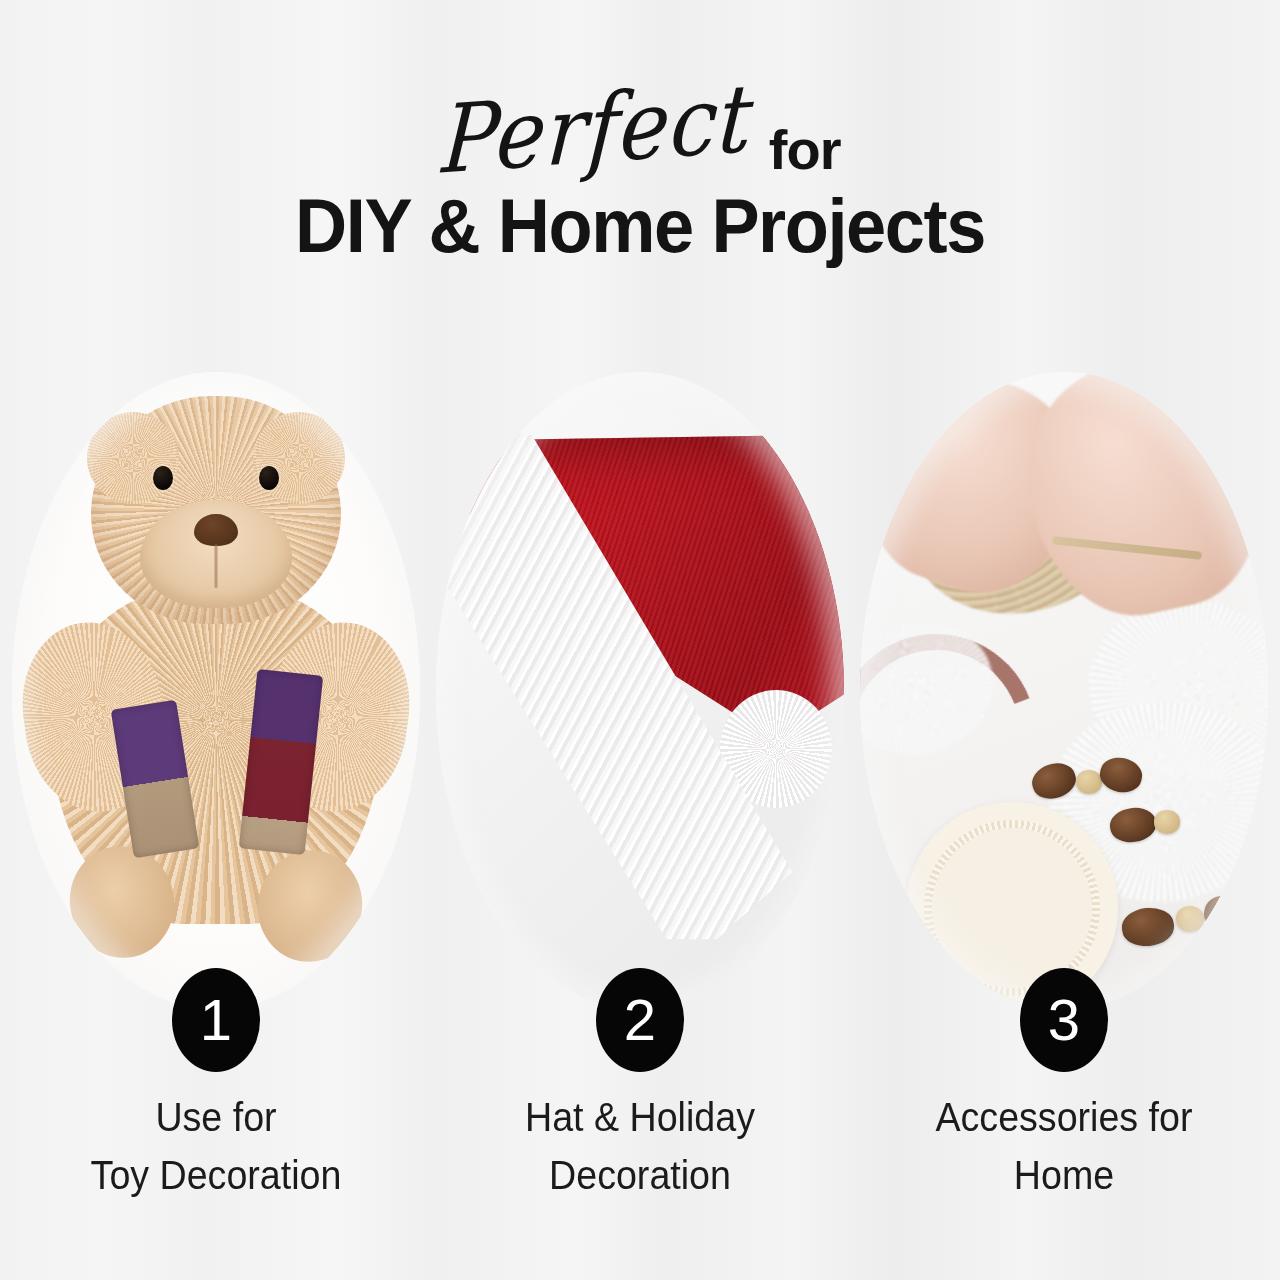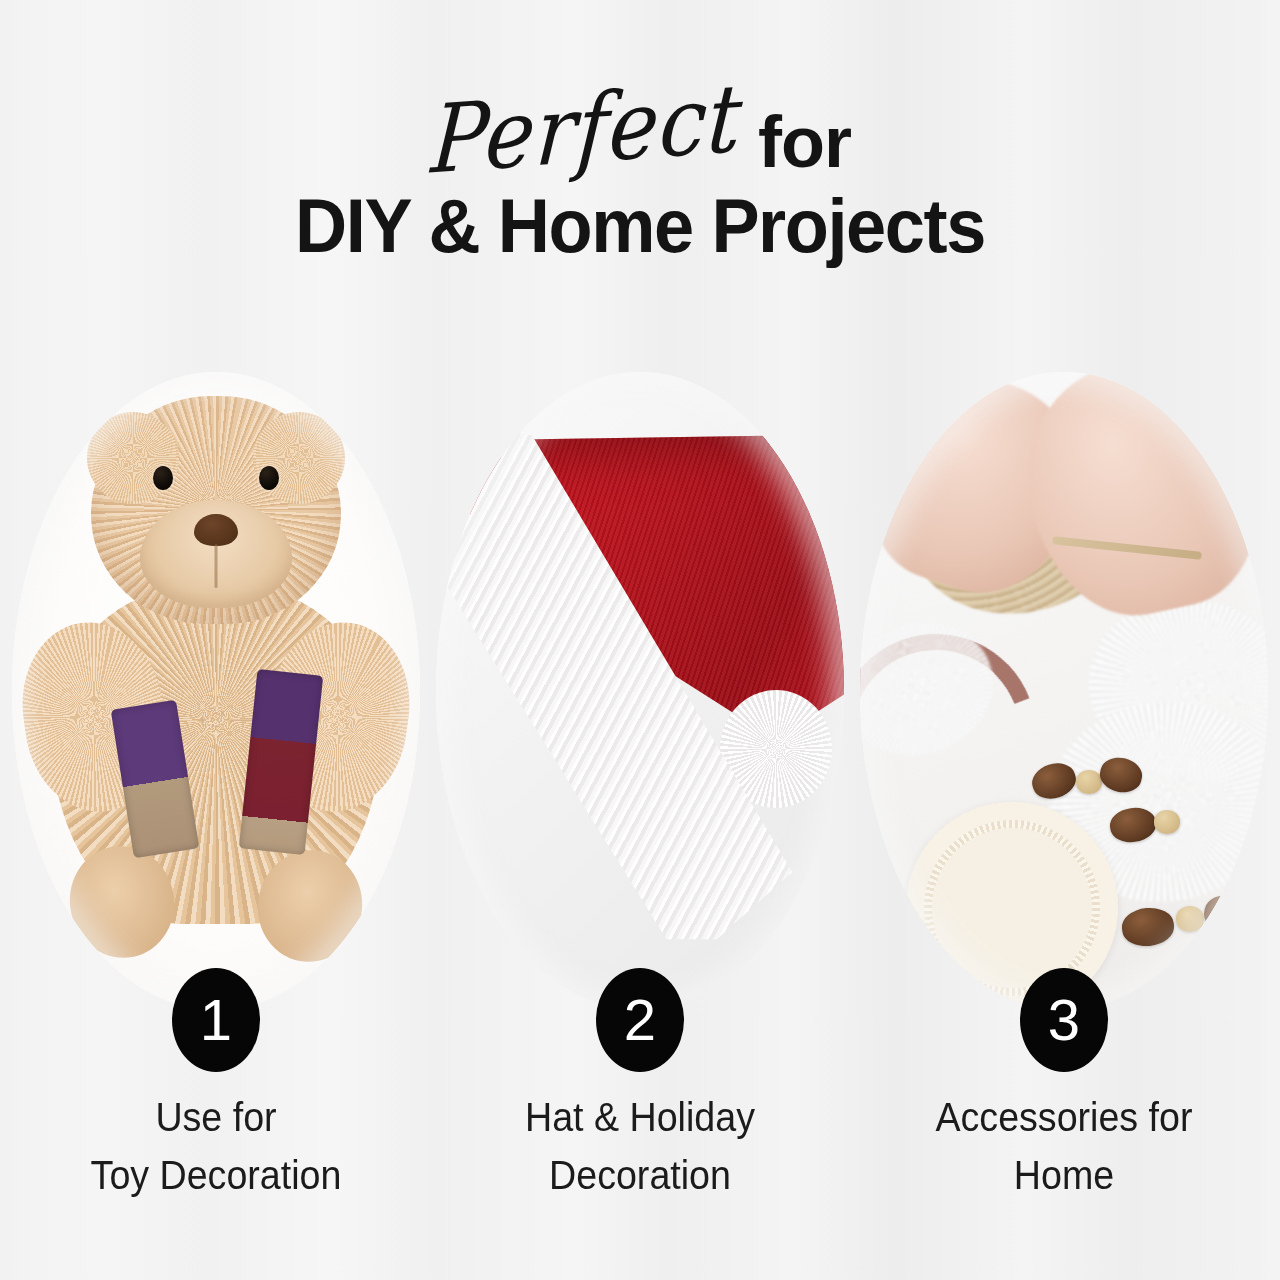--- a/index.html
+++ b/index.html
@@ -27,21 +27,21 @@
     font-family:"DejaVu Serif", serif;
     font-style:italic; font-weight:400;
     font-size:84px; line-height:.95;
     letter-spacing:1px;
     transform:rotate(-4deg) skewX(-8deg) scaleY(1.12);
     transform-origin:bottom left;
     position:relative; top:6px;
   }
   .for{
     font-family:"Liberation Sans", sans-serif;
-    font-weight:700; font-size:72px; line-height:1;
+    font-weight:700; font-size:56px; line-height:1;
     letter-spacing:-1px; position:relative; top:-2px;
   }
   .line2{
     font-family:"Liberation Sans", sans-serif;
     font-weight:700; font-size:76px; line-height:1;
     letter-spacing:-1.5px; margin-top:8px;
     transform:scaleX(.95);
   }
 
   

